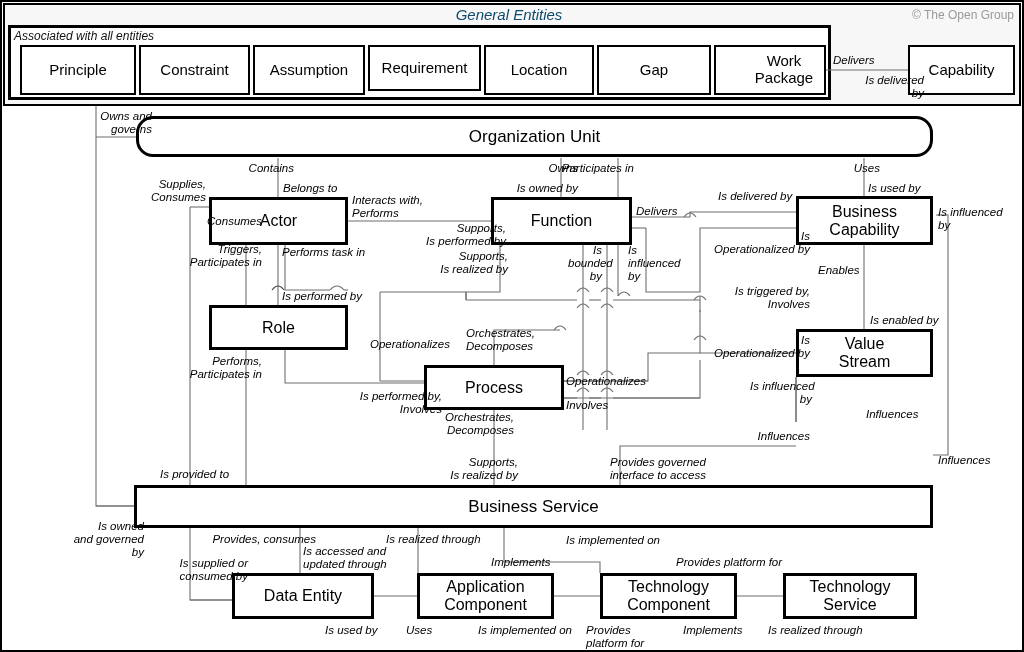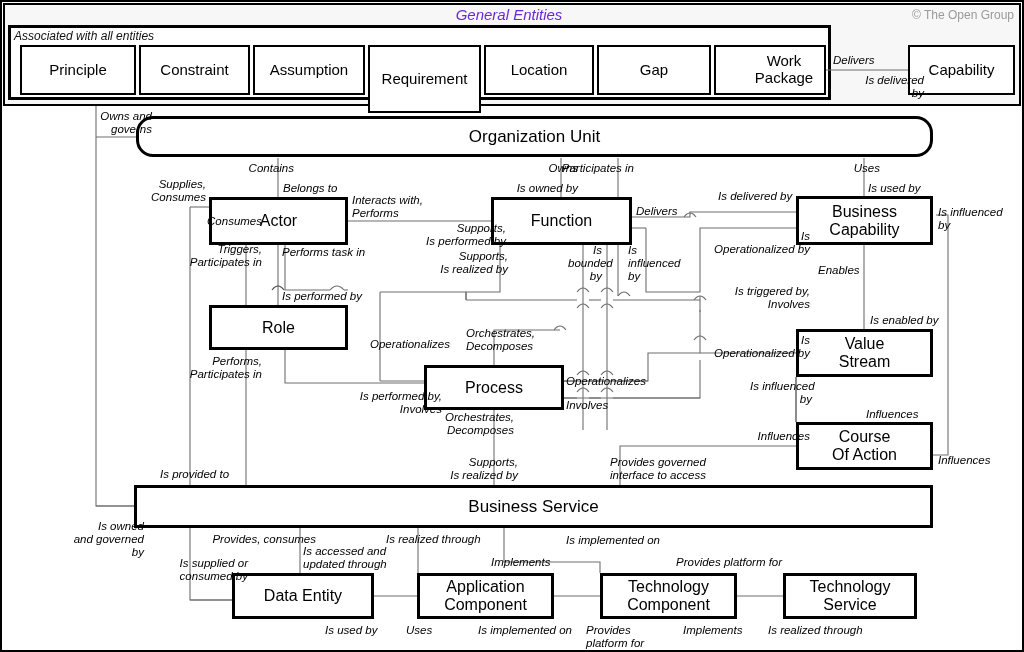--- a/index.html
+++ b/index.html
@@ -6,21 +6,21 @@
   body{font-family:"Liberation Sans", sans-serif;}
   #canvas{position:relative;width:1024px;height:652px;background:#fff;overflow:hidden;}
 
   
   .frame{position:absolute;box-sizing:border-box;}
 
   .outer-border{left:0;top:0;width:1024px;height:652px;border:2px solid #000;}
 
   .general-panel{left:3px;top:3px;width:1018px;height:103px;border:2px solid #000;background:#f7f7f7;}
   .general-title{position:absolute;left:0;top:6px;width:1018px;text-align:center;
-      font-style:italic;font-size:15px;color:#6d28d9;}
+      font-style:italic;font-size:15px;color:#0c4a6e;}
   .copyright{position:absolute;right:10px;top:8px;font-size:12px;color:#9a9a9a;}
 
   .assoc-panel{left:8px;top:25px;width:823px;height:75px;border:3px solid #000;background:#fff;}
   .assoc-label{position:absolute;left:14px;top:29px;font-style:italic;font-size:12px;color:#111;}
 
   
   .box{position:absolute;box-sizing:border-box;background:#fff;border:2px solid #000;
        display:flex;align-items:center;justify-content:center;text-align:center;
        font-size:16px;color:#000;line-height:1.12;z-index:5;}
   .box.thick{border-width:3px;}
@@ -45,21 +45,21 @@
 
   <div class="frame general-panel"></div>
   <div class="general-title">General Entities</div>
   <div class="copyright">© The Open Group</div>
   <div class="frame assoc-panel"></div>
   <div class="assoc-label">Associated with all entities</div>
 
   <div class="box gen" style="left:139px; top:45px; width:111px; height:50px;">Constraint</div>
   <div class="box gen" style="left:20px;  top:45px; width:116px; height:50px;">Principle</div>
   <div class="box gen" style="left:253px; top:45px; width:112px; height:50px;">Assumption</div>
-  <div class="box gen" style="left:368px; top:45px; width:113px; height:68px;">Requirement</div>
+  <div class="box gen" style="left:368px; top:45px; width:113px; height:46px;">Requirement</div>
   <div class="box gen" style="left:484px; top:45px; width:110px; height:50px;">Location</div>
   <div class="box gen" style="left:597px; top:45px; width:114px; height:50px;">Gap</div>
   <div class="box gen" style="left:714px; top:45px; width:112px; height:50px;padding-left:28px;">Work Package</div>
   <div class="box gen" style="left:908px; top:45px; width:107px; height:50px;">Capability</div>
 
   <div class="lbl" style="left:833px; top:54px;">Delivers</div>
   <div class="lbl r" style="left:826px; top:74px; width:78px;">Is delivered
 by</div>
 
   <svg class="wires" viewBox="0 0 1024 652">
@@ -201,22 +201,20 @@
   <div class="box thick" style="left:796px; top:196px; width:137px; height:49px; white-space:pre-line;">Business
 Capability</div>
 
   <div class="box thick" style="left:209px; top:305px; width:139px; height:45px;">Role</div>
 
   <div class="box thick" style="left:424px; top:365px; width:140px; height:45px;">Process</div>
 
   <div class="box thick" style="left:796px; top:329px; width:137px; height:48px; white-space:pre-line;">Value
 Stream</div>
 
-  <div class="box thick" style="left:796px; top:422px; width:137px; height:48px; white-space:pre-line;">Course
-Of Action</div>
 
   <div class="box thick wide" style="left:134px; top:485px; width:799px; height:43px;">Business Service</div>
 
   <div class="box thick" style="left:232px; top:573px; width:142px; height:46px;">Data Entity</div>
 
   <div class="box thick" style="left:417px; top:573px; width:137px; height:46px; white-space:pre-line;">Application
 Component</div>
 
   <div class="box thick" style="left:600px; top:573px; width:137px; height:46px; white-space:pre-line;">Technology
 Component</div>

